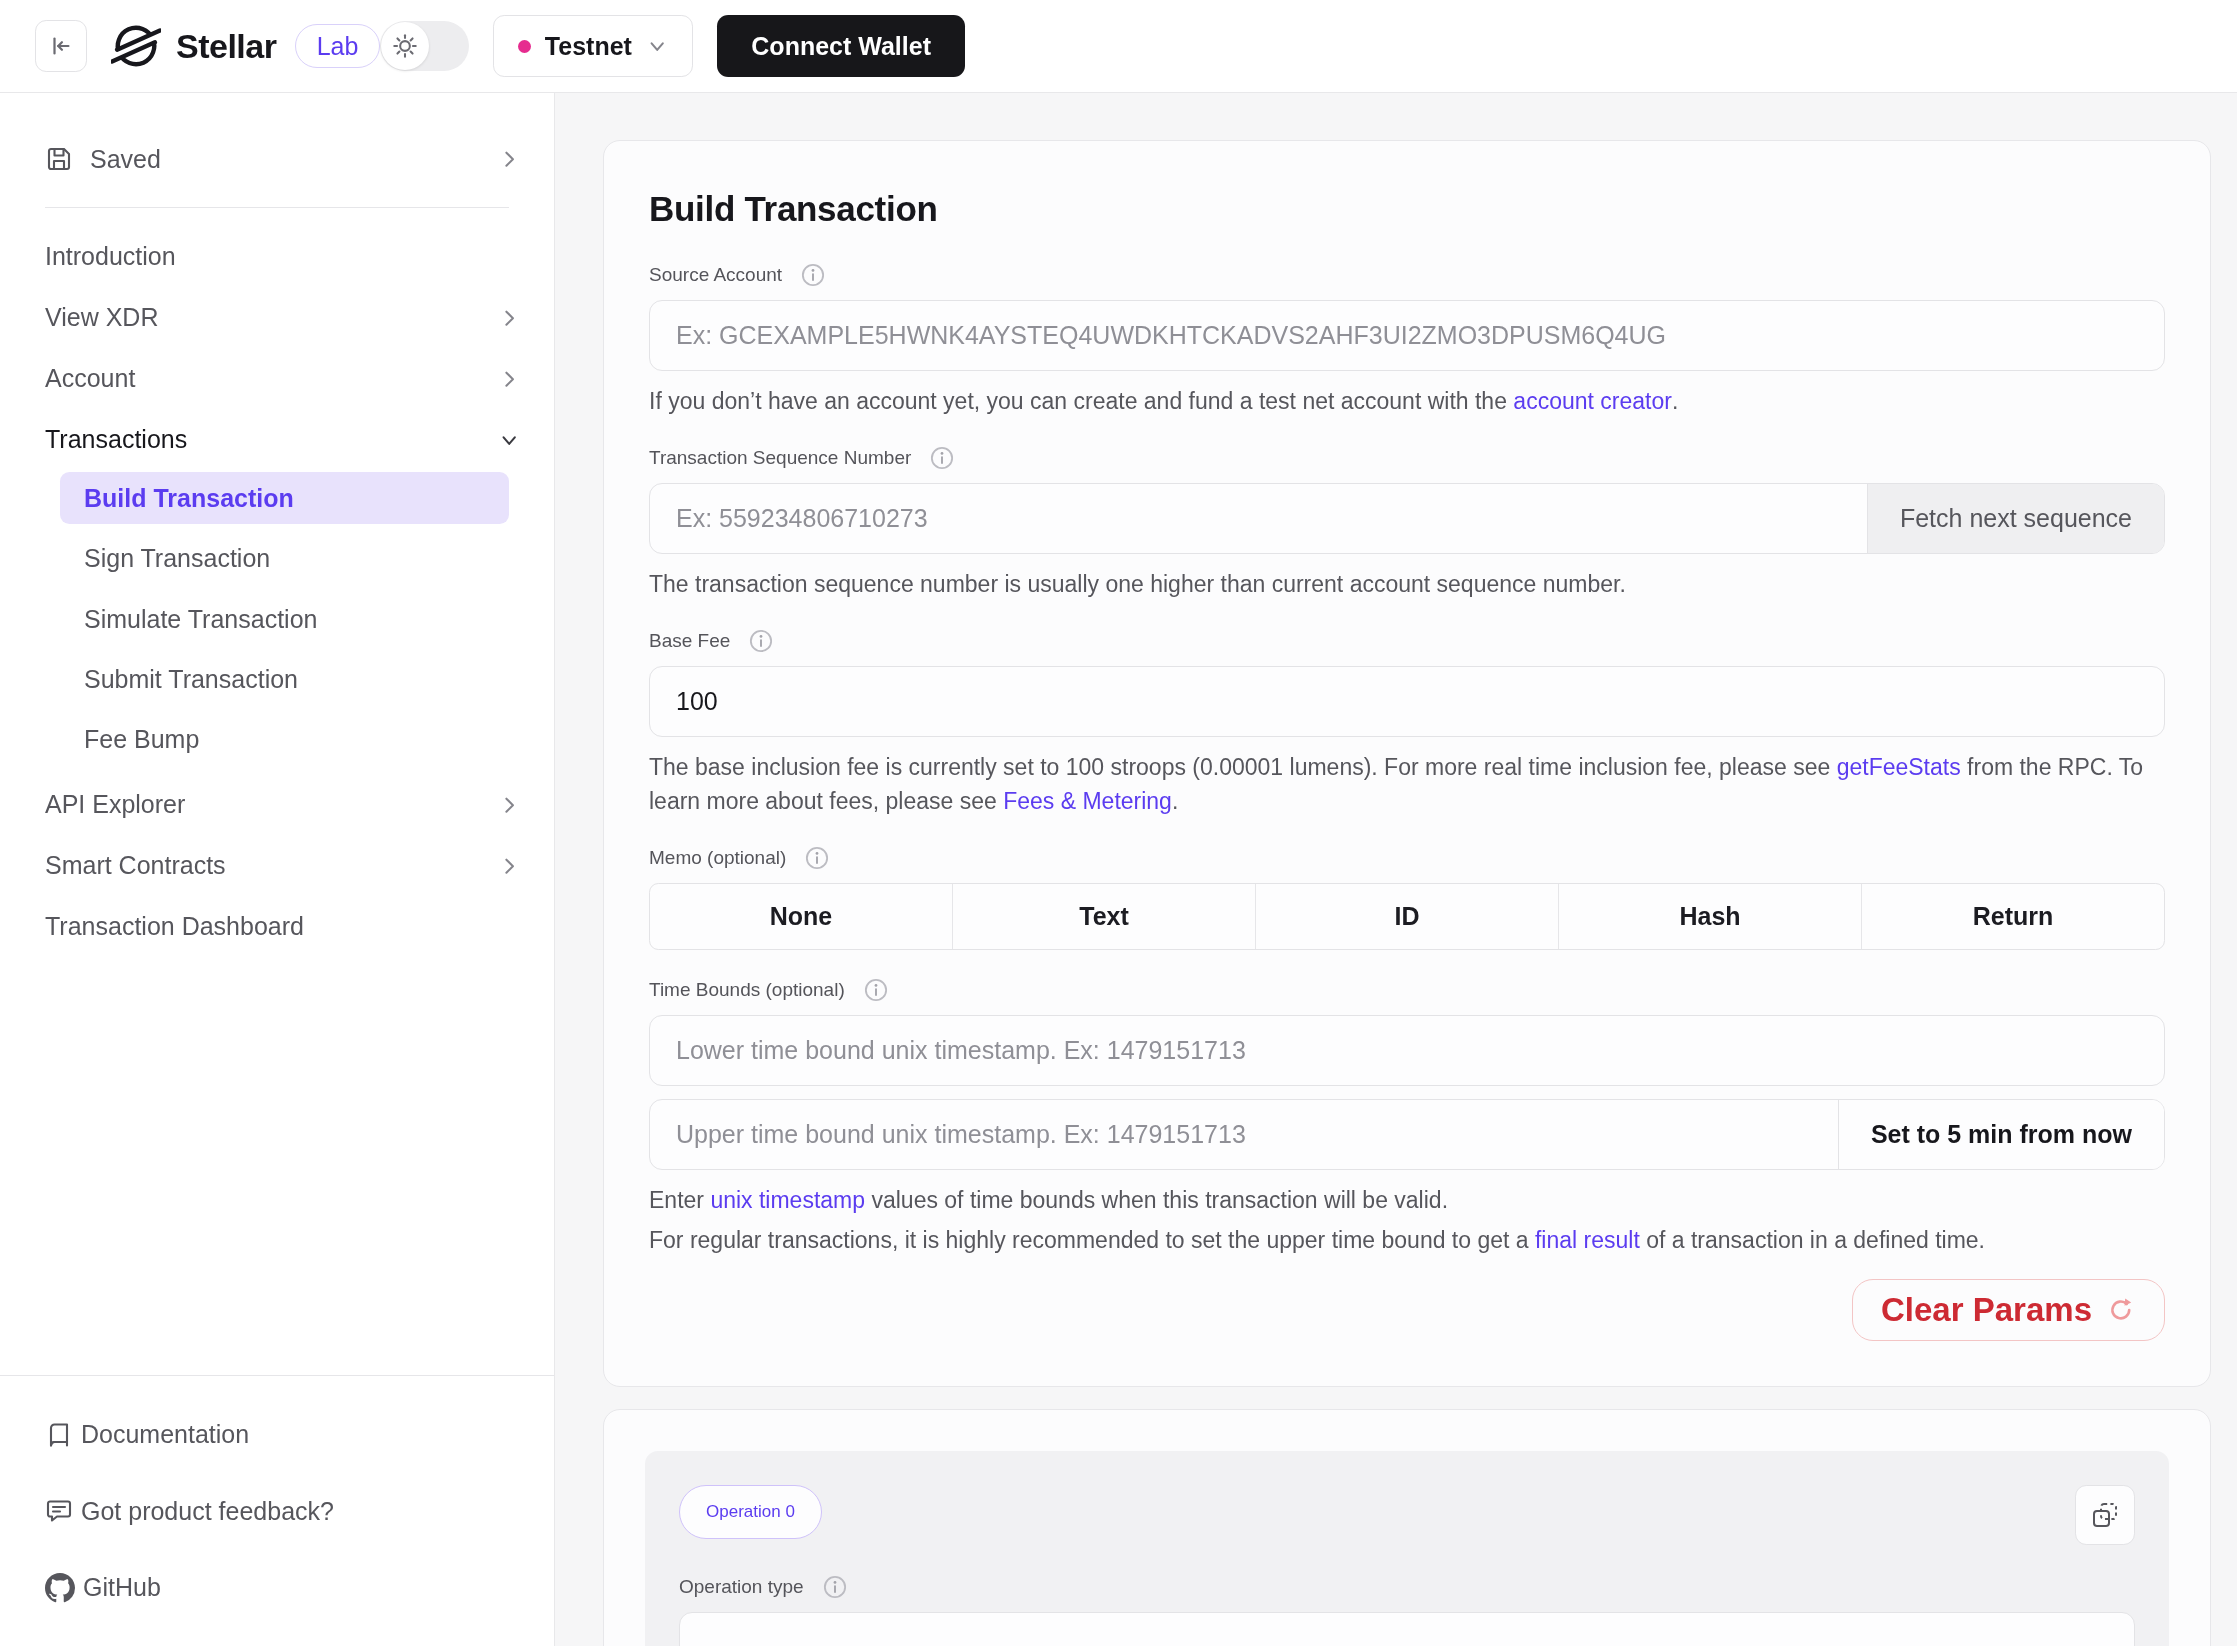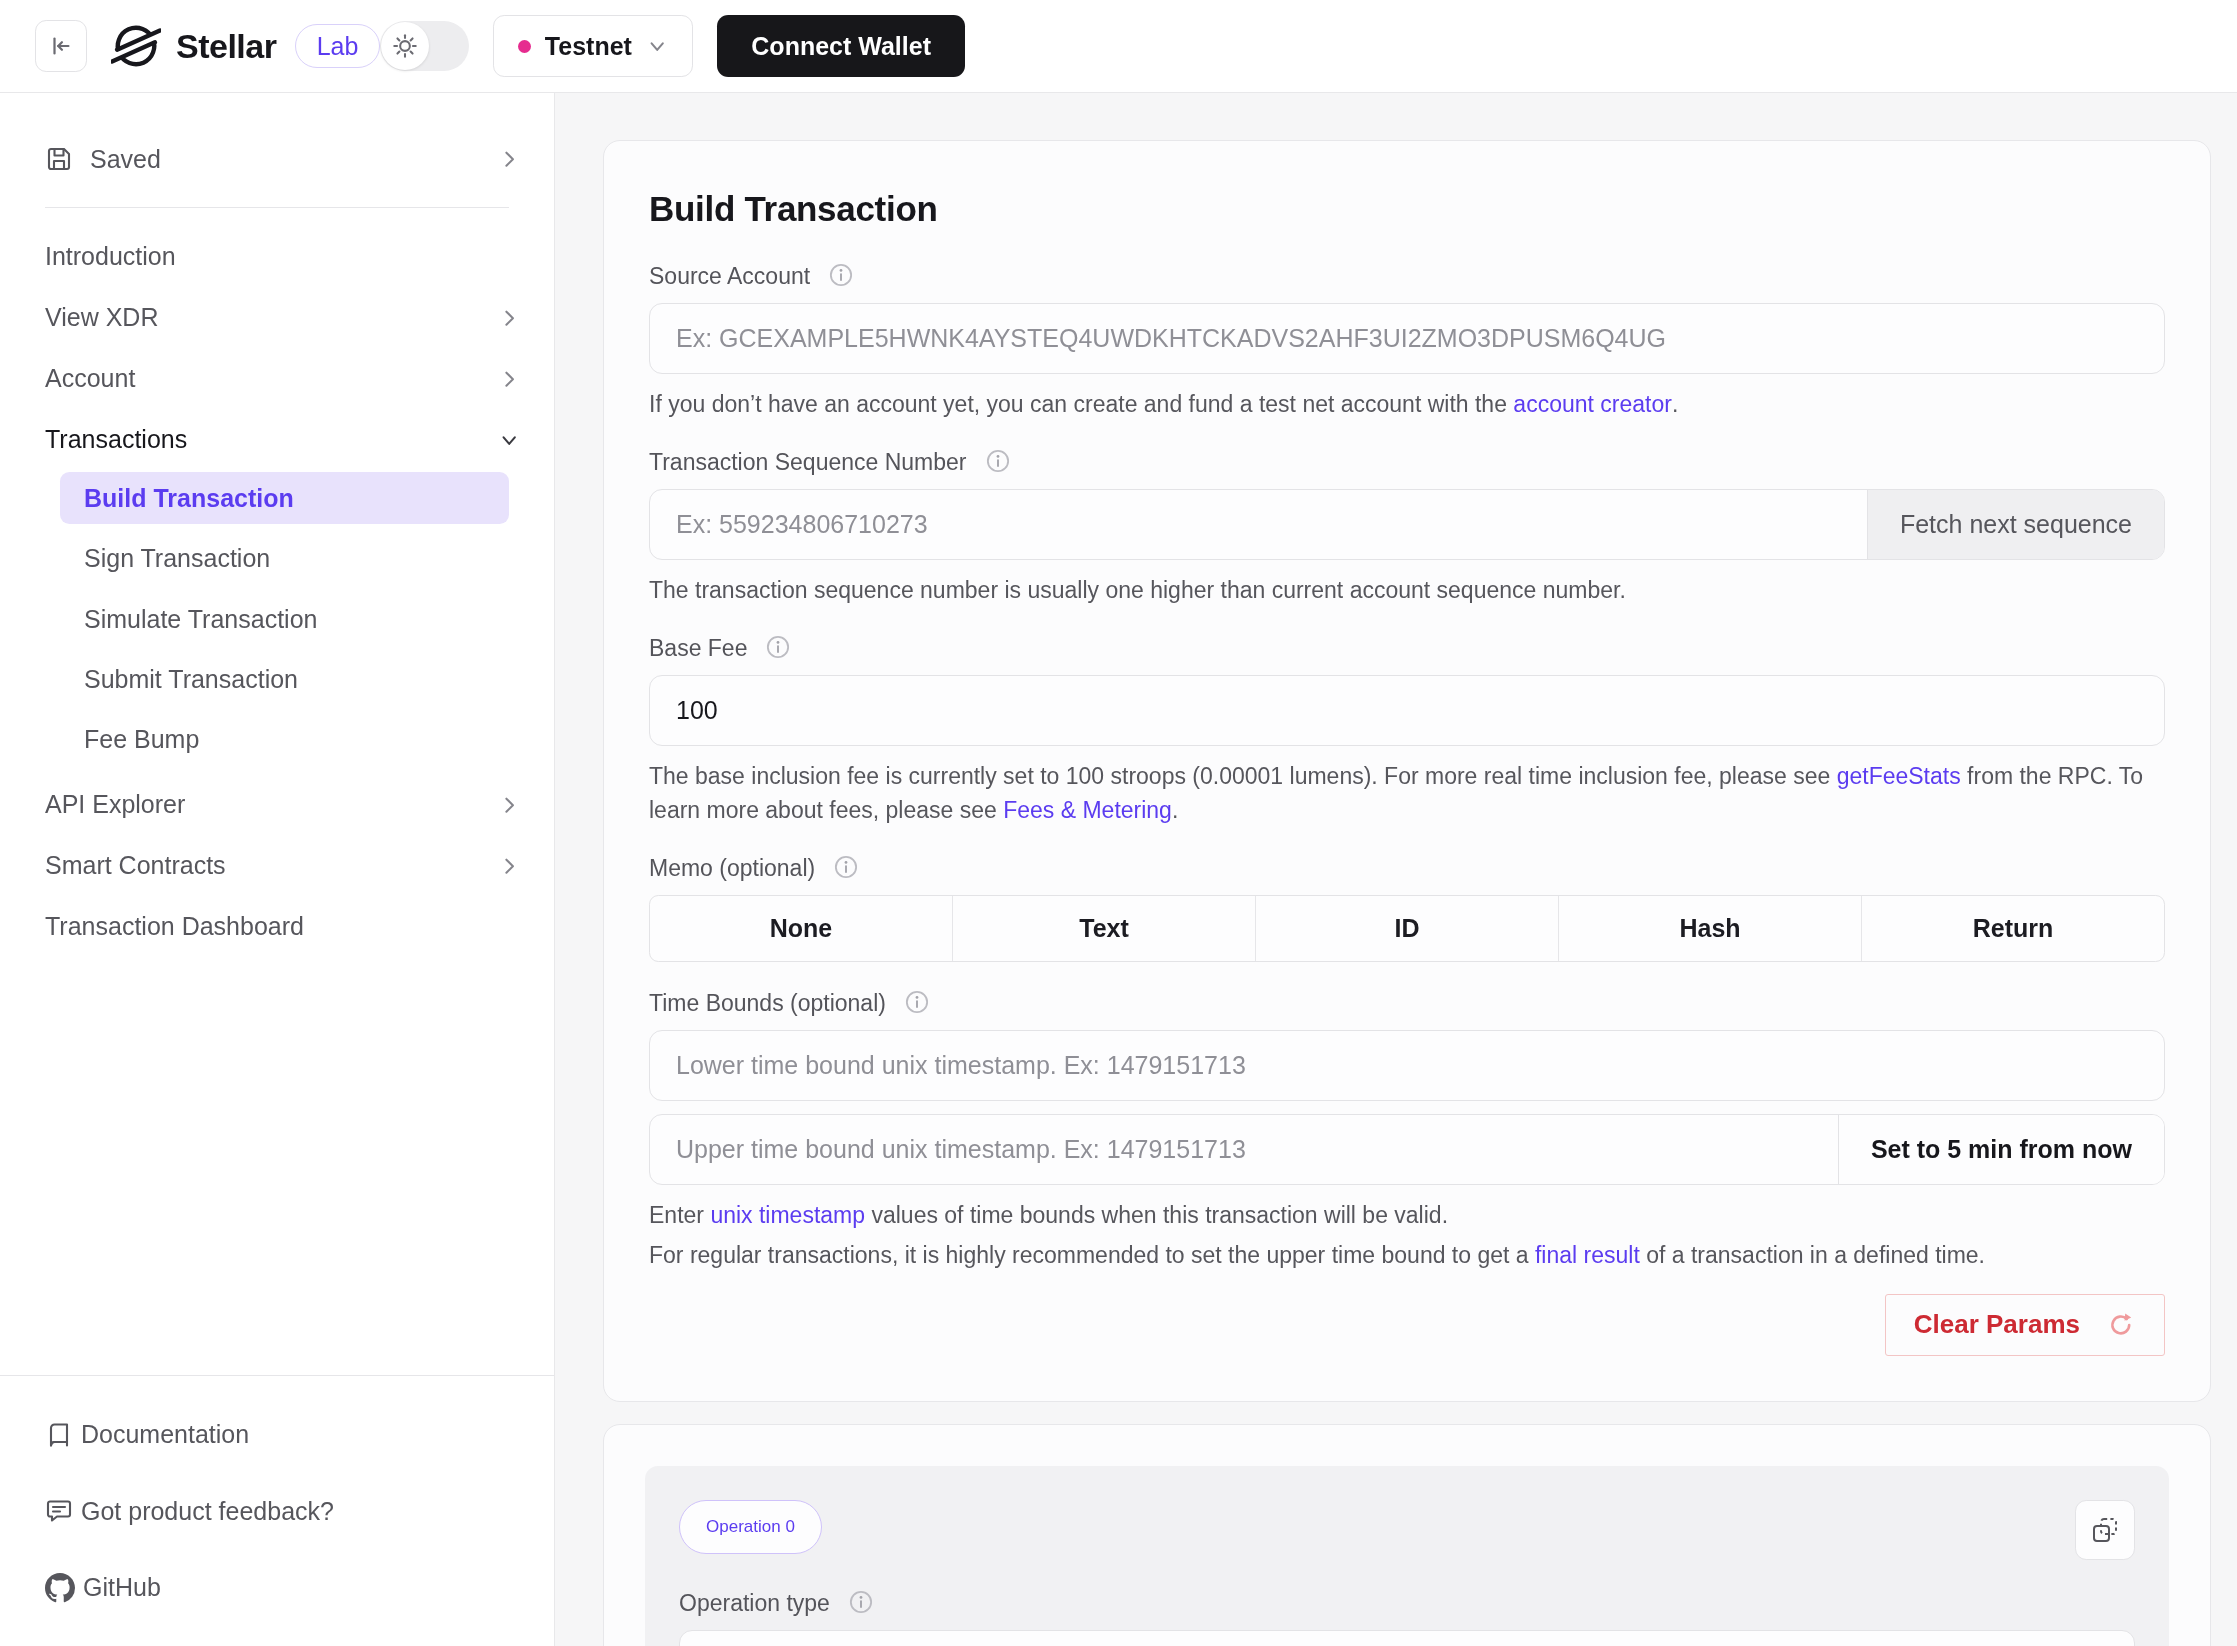--- a/index.html
+++ b/index.html
@@ -80,21 +80,21 @@
   .footer-item { height:69px; display:flex; align-items:center; gap:8px; color:#56565c; font-size:25px; cursor:pointer; }
 
   
   .main { flex:1; background:#f6f6f7; padding:47px 0 0 48px; overflow:hidden; }
   .card {
     width:1608px; background:#fcfcfd; border:0.9px solid #e7e7ea; border-radius:17px;
   }
   .card.params { padding:48px 45px 45px; }
   .page-title { font-size:35px; font-weight:600; color:#17171c; margin:0 0 34px; letter-spacing:-0.3px; }
   .field { margin-bottom:28px; }
-  .field-label { display:flex; align-items:flex-start; gap:19px; font-size:23px; color:#54545a; margin-bottom:13px; }
+  .field-label { display:flex; align-items:center; gap:19px; font-size:19px; color:#54545a; margin-bottom:13px; }
   .text-input {
     width:100%; height:71px; border:0.9px solid #e3e3e6; border-radius:13px; background:#fdfdfe;
     font-size:25px; color:#17171c; padding:0 26px; outline:none;
     font-family:"Liberation Sans", sans-serif;
   }
   .text-input::placeholder { color:#8f8f96; }
   .input-group { display:flex; align-items:stretch; border:0.9px solid #e3e3e6; border-radius:13px; background:#fdfdfe; overflow:hidden; height:71px; }
   .input-group .text-input { border:none; border-radius:0; flex:1; height:100%; background:transparent; }
   .group-btn {
     border:none; border-left:0.9px solid #e3e3e6; display:flex; align-items:center; justify-content:center;
@@ -106,23 +106,23 @@
   .helper a { color:#5b3cf0; text-decoration:none; font-weight:500; cursor:pointer; }
   .memo-tabs { display:flex; height:67px; border:0.9px solid #e3e3e6; border-radius:9.3px; background:#fdfdfe; overflow:hidden; }
   .memo-tab {
     flex:1; display:flex; align-items:center; justify-content:center;
     font-size:25px; font-weight:600; color:#1c1c22; border-right:0.9px solid #e6e6e9; cursor:pointer;
   }
   .memo-tab:last-child { border-right:none; }
   .tb-gap { height:13px; }
   .clear-row { display:flex; justify-content:flex-end; margin-top:22.4px; }
   .clear-btn {
-    display:flex; align-items:center; gap:26px; height:62px; padding:0 28px;
-    border:1.4px solid #f3c5c5; border-radius:3px; background:transparent;
-    color:#cd2a33; font-size:26px; font-weight:700; cursor:pointer;
+    display:flex; align-items:center; gap:14px; height:62px; padding:0 28px;
+    border:1.4px solid #f3c5c5; border-radius:21px; background:transparent;
+    color:#cd2a33; font-size:33px; font-weight:700; cursor:pointer;
     font-family:"Liberation Sans", sans-serif;
   }
 
   
   .card.ops { margin-top:22.4px; padding:41px; height:522px; }
   .op-box { background:#f1f1f3; border-radius:13px; padding:34px; height:100%; }
   .op-head { display:flex; align-items:flex-start; justify-content:space-between; margin-bottom:30px; }
   .op-badge {
     height:54px; padding:0 26px; display:flex; align-items:center;
     background:#fdfdfe; border:1.4px solid #cfc2fa; border-radius:931px;

